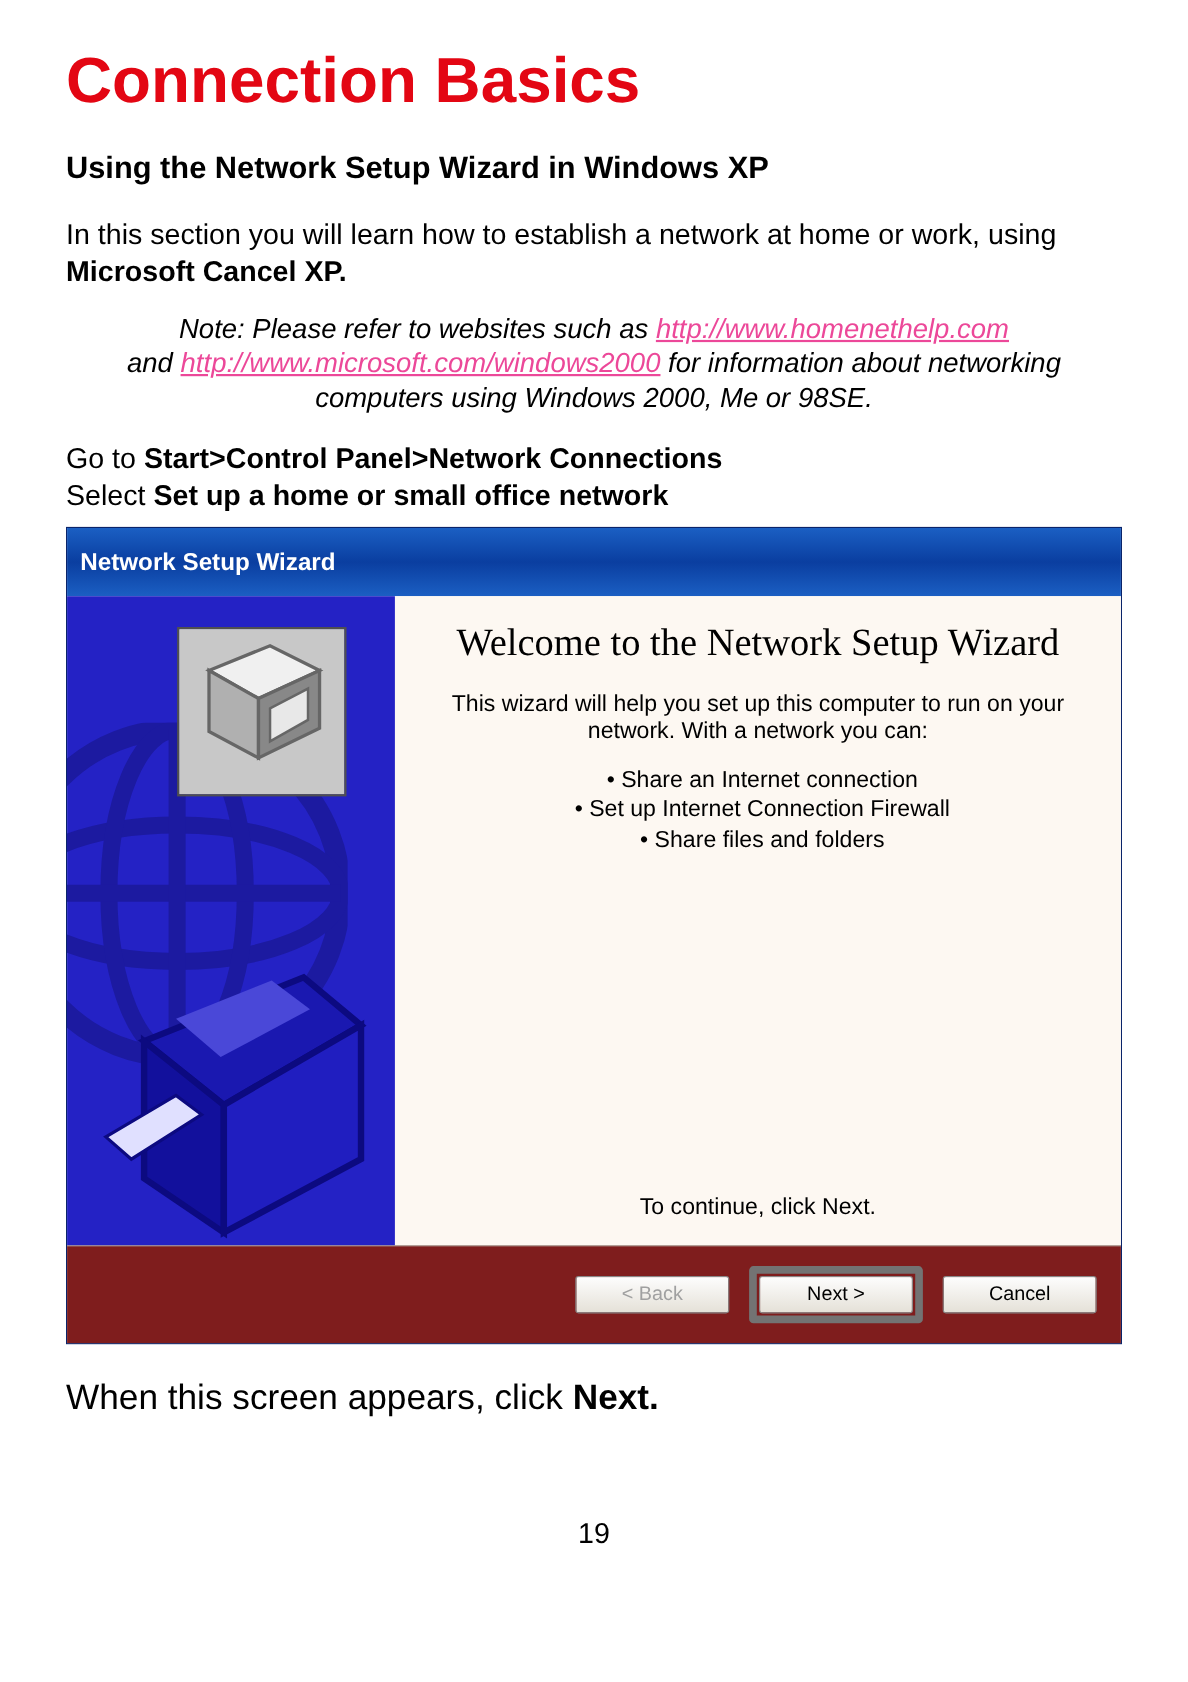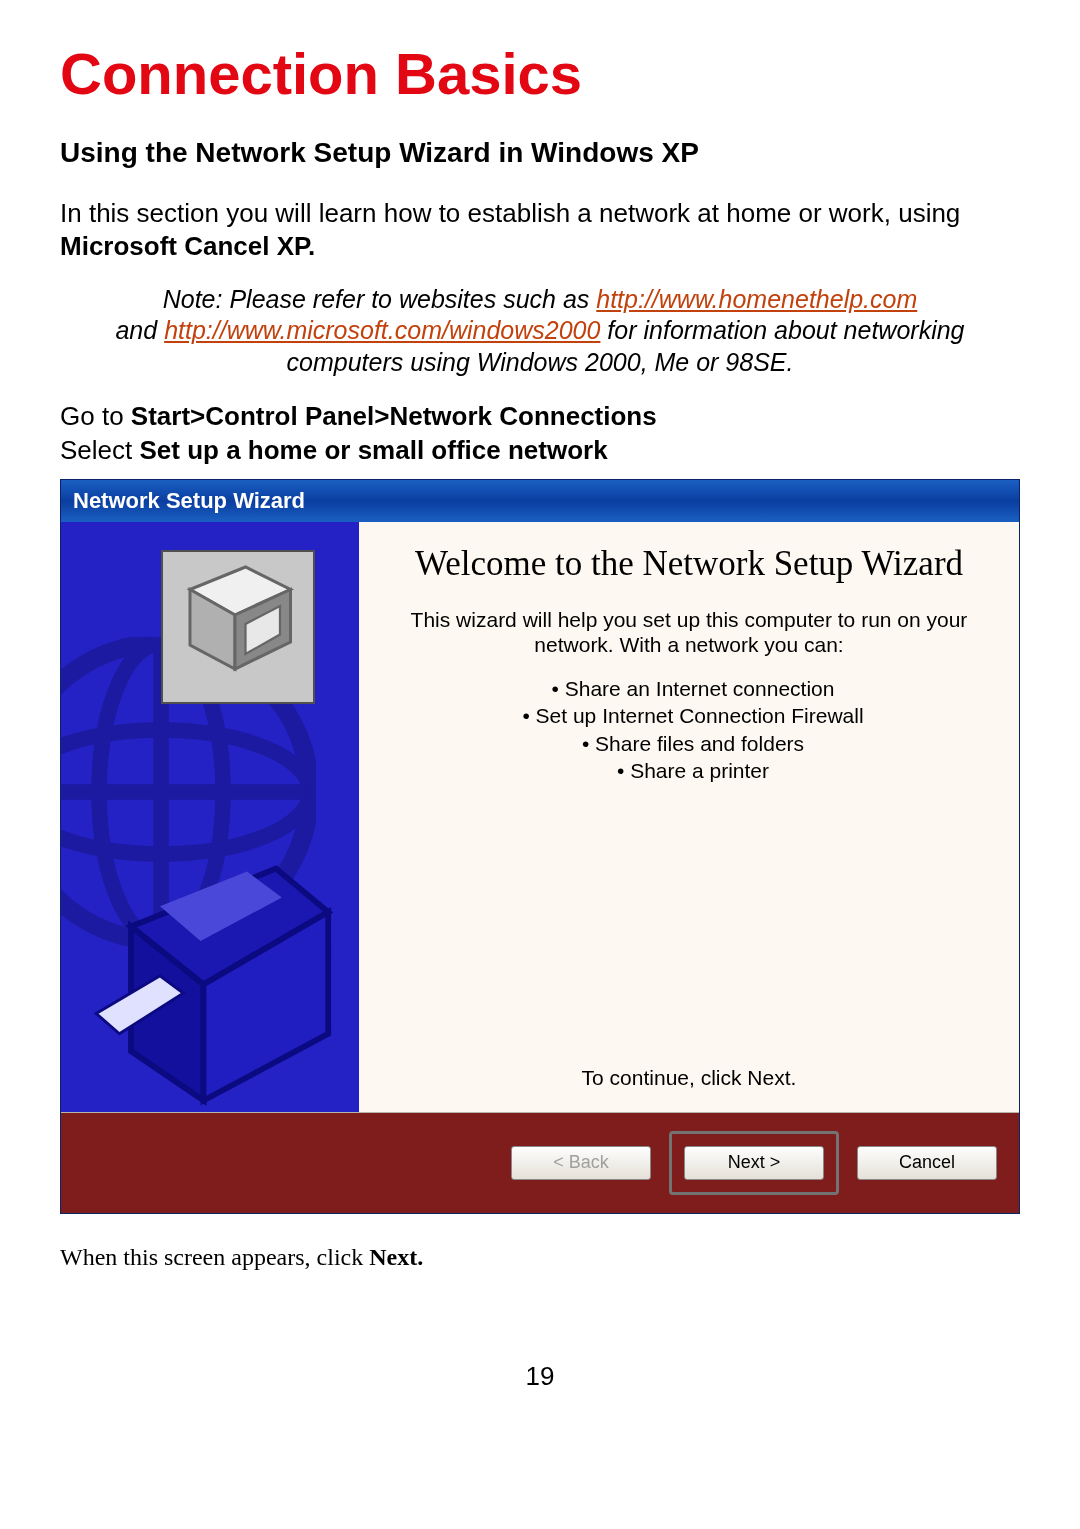--- a/index.html
+++ b/index.html
@@ -32,40 +32,40 @@
     line-height: 1.25;
   }
   p.note {
     font-size: 25px;
     font-style: italic;
     text-align: center;
     margin: 0 0 22px 0;
     line-height: 1.25;
   }
   p.note a {
-    color: #c2410c;
+    color: #ec4899;
     text-decoration: underline;
   }
   .bold { font-weight: bold; }
   .instructions {
     font-size: 26px;
     margin: 0 0 12px 0;
     line-height: 1.3;
   }
   
   .dialog {
     border: 1px solid #0a246a;
     width: 958px;
     margin: 0 0 30px 0;
     font-family: Tahoma, Arial, sans-serif;
   }
   .titlebar {
     background: linear-gradient(to bottom, #1b5fc3, #0a3ea0 50%, #1b5fc3);
     color: #fff;
-    padding: 8px 12px;
+    padding: 18px 12px;
     font-size: 22px;
     font-weight: bold;
   }
   .dialog-body {
     display: flex;
     background: #fdf8f2;
     height: 590px;
     text-align: center;
   }
   .left-pane {
@@ -152,29 +152,28 @@
     border-radius: 3px;
     background: linear-gradient(to bottom, #fdfdfd, #e5e1d8);
     font-family: Tahoma, Arial, sans-serif;
     font-size: 18px;
     text-align: center;
     line-height: 30px;
     padding: 0 14px;
   }
   .xp-btn.disabled { color: #a0a0a0; }
   .next-highlight {
-    border: 3px solid #737373;
+    border: 7px solid #737373;
     border-radius: 4px;
-    padding: 12px;
+    padding: 2px;
     display: inline-block;
   }
   .after {
-    font-size: 24px;
+    font-size: 32px;
     margin: 14px 0 0 0;
-    font-family: Liberation Serif, serif;
   }
   .pagenum {
     text-align: center;
     font-size: 26px;
     margin-top: 90px;
   }
 </style>
 </head>
 <body>
 
@@ -228,21 +227,20 @@
           </svg>
         </div>
       </div>
       <div class="right-pane">
         <div class="wiz-heading">Welcome to the Network Setup Wizard</div>
         <div class="wiz-text">This wizard will help you set up this computer to run on your network. With a network you can:</div>
         <div class="wiz-list">
           <div>Share an Internet connection</div>
           <div>Set up Internet Connection Firewall</div>
           <div>Share files and folders</div>
-          <div>Share a printer</div>
         </div>
         <div class="right-spacer"></div>
         <div class="continue">To continue, click Next.</div>
       </div>
     </div>
     <div class="button-row">
       <div class="xp-btn disabled">&lt; Back</div>
       <div class="next-highlight">
         <div class="xp-btn">Next &gt;</div>
       </div>

